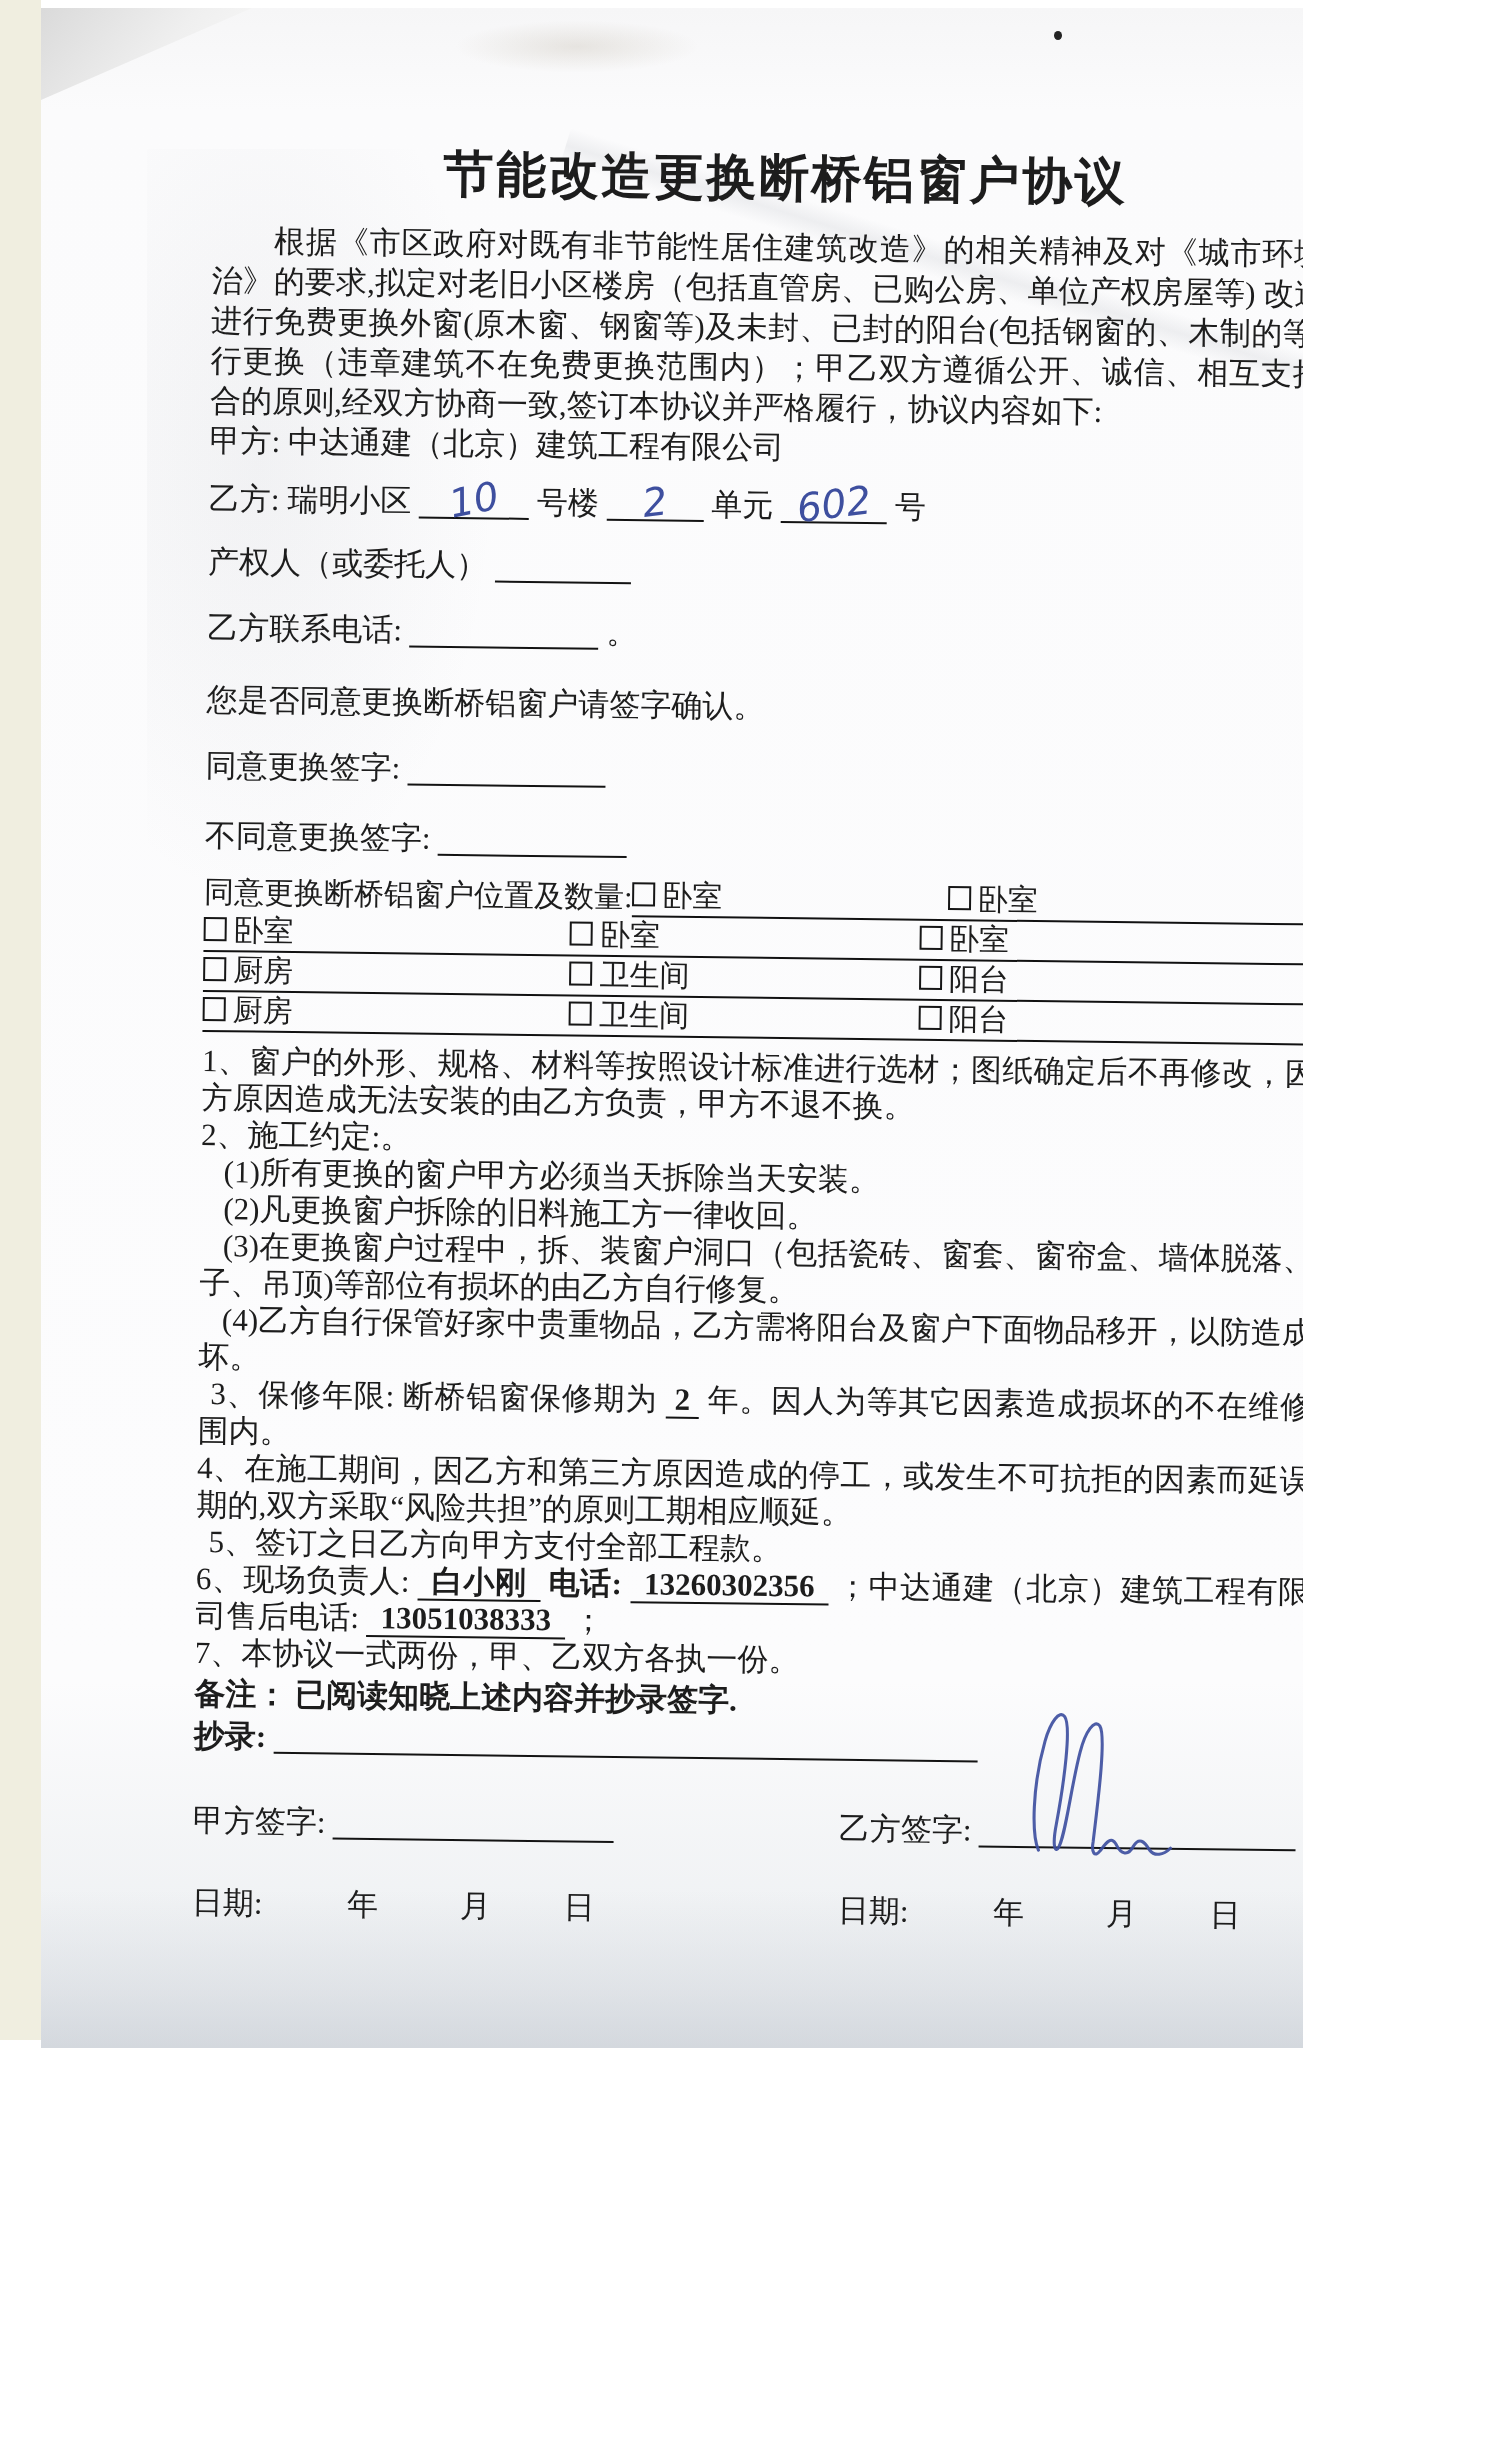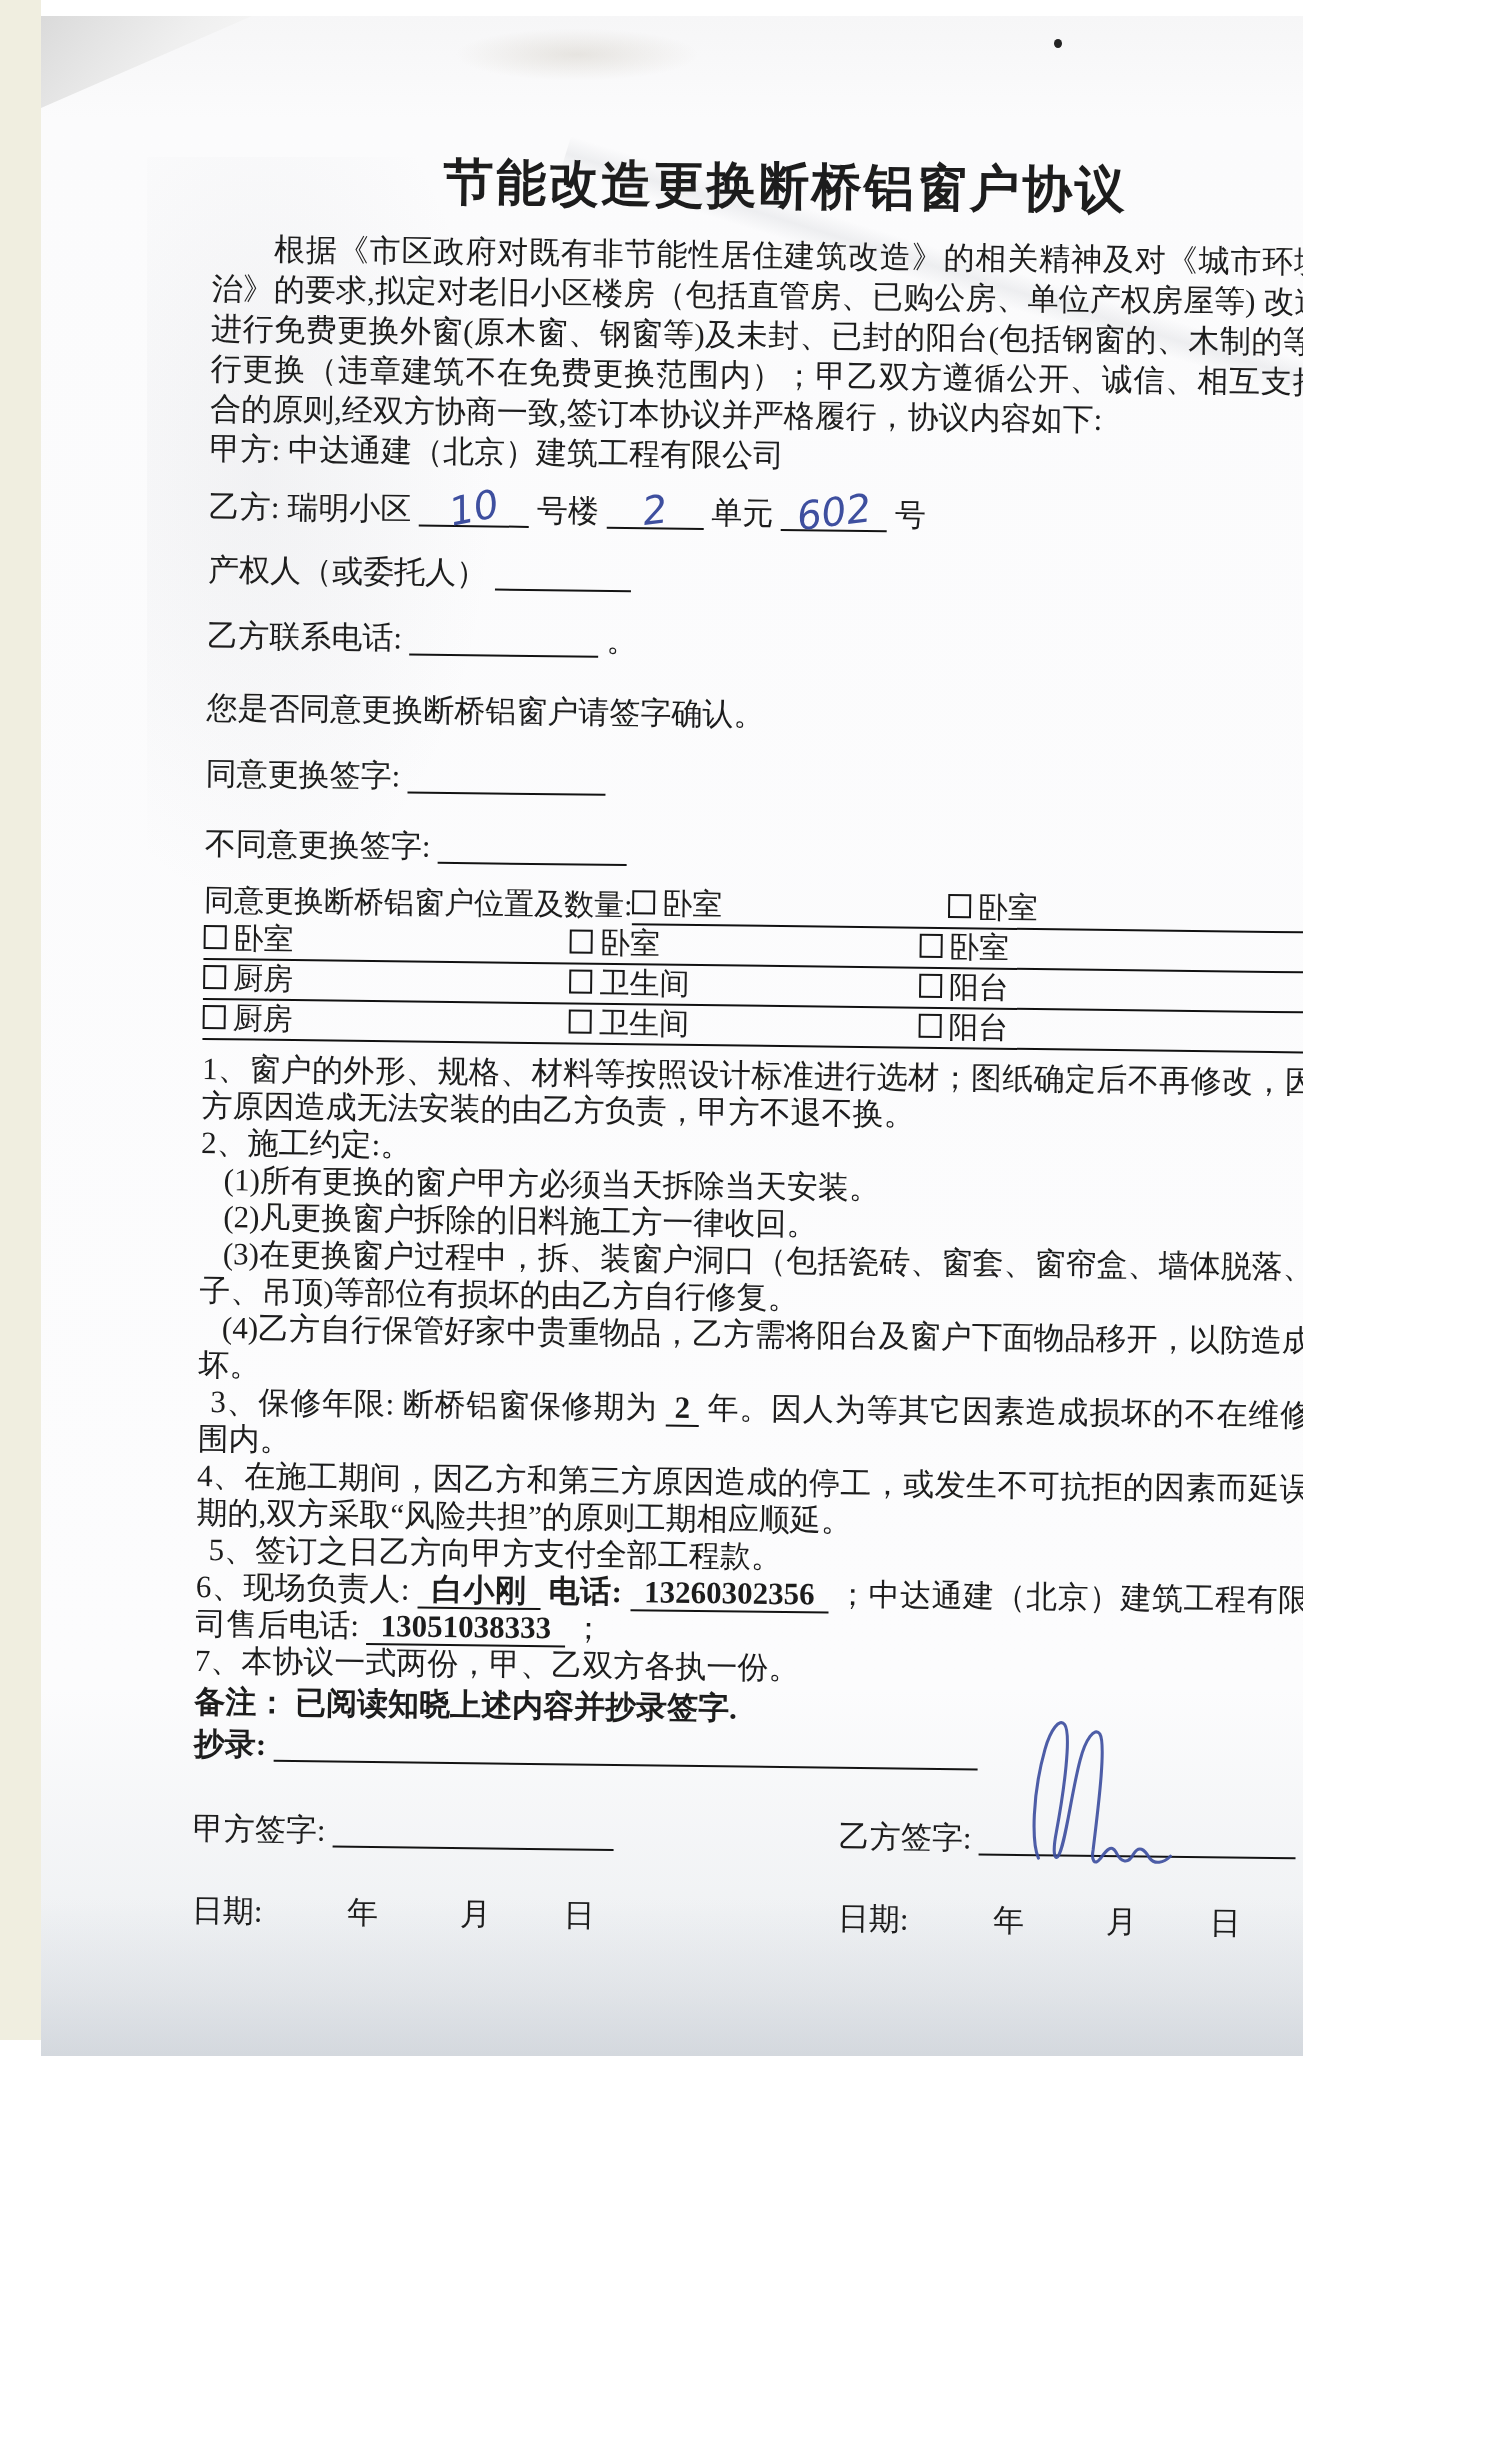--- a/index.html
+++ b/index.html
@@ -6,21 +6,21 @@
   * { box-sizing: border-box; }
   html,body { margin:0; padding:0; }
   body {
     width:1495px; height:2462px; position:relative;
     background:#ffffff; overflow:hidden;
     font-family:"Liberation Serif","DejaVu Serif",serif;
     color:var(--ink);
   }
   .scanner-strip { position:absolute; left:0; top:0; width:41px; height:2040px; background:#f0eee0; }
   .paper {
-    position:absolute; left:41px; top:16px; width:1262px; height:2040px;
+    position:absolute; left:41px; top:8px; width:1262px; height:2040px;
     background: linear-gradient(180deg,#f6f6f7 0%,#fbfbfc 5%,#fcfcfd 82%,#f0f2f4 93%,#e9ecef 100%);
     overflow:hidden;
   }
   .fold-corner { position:absolute; top:0; left:0; width:211px; height:92px;
     background:linear-gradient(130deg,#dadada 0%,#efefef 55%,#fafafa 100%);
     -webkit-clip-path:polygon(0 0,100% 0,0 100%); clip-path:polygon(0 0,100% 0,0 100%); }
   .crease-tr { position:absolute; top:35px; right:-106px; width:862px; height:457px;
     background:linear-gradient(to bottom, rgba(0,0,0,0) 46%, rgba(115,122,135,0.10) 50%, rgba(0,0,0,0) 54%);
     transform:rotate(17deg); }
   .crease-tl { position:absolute; top:141px; left:106px; width:369px; height:791px;

